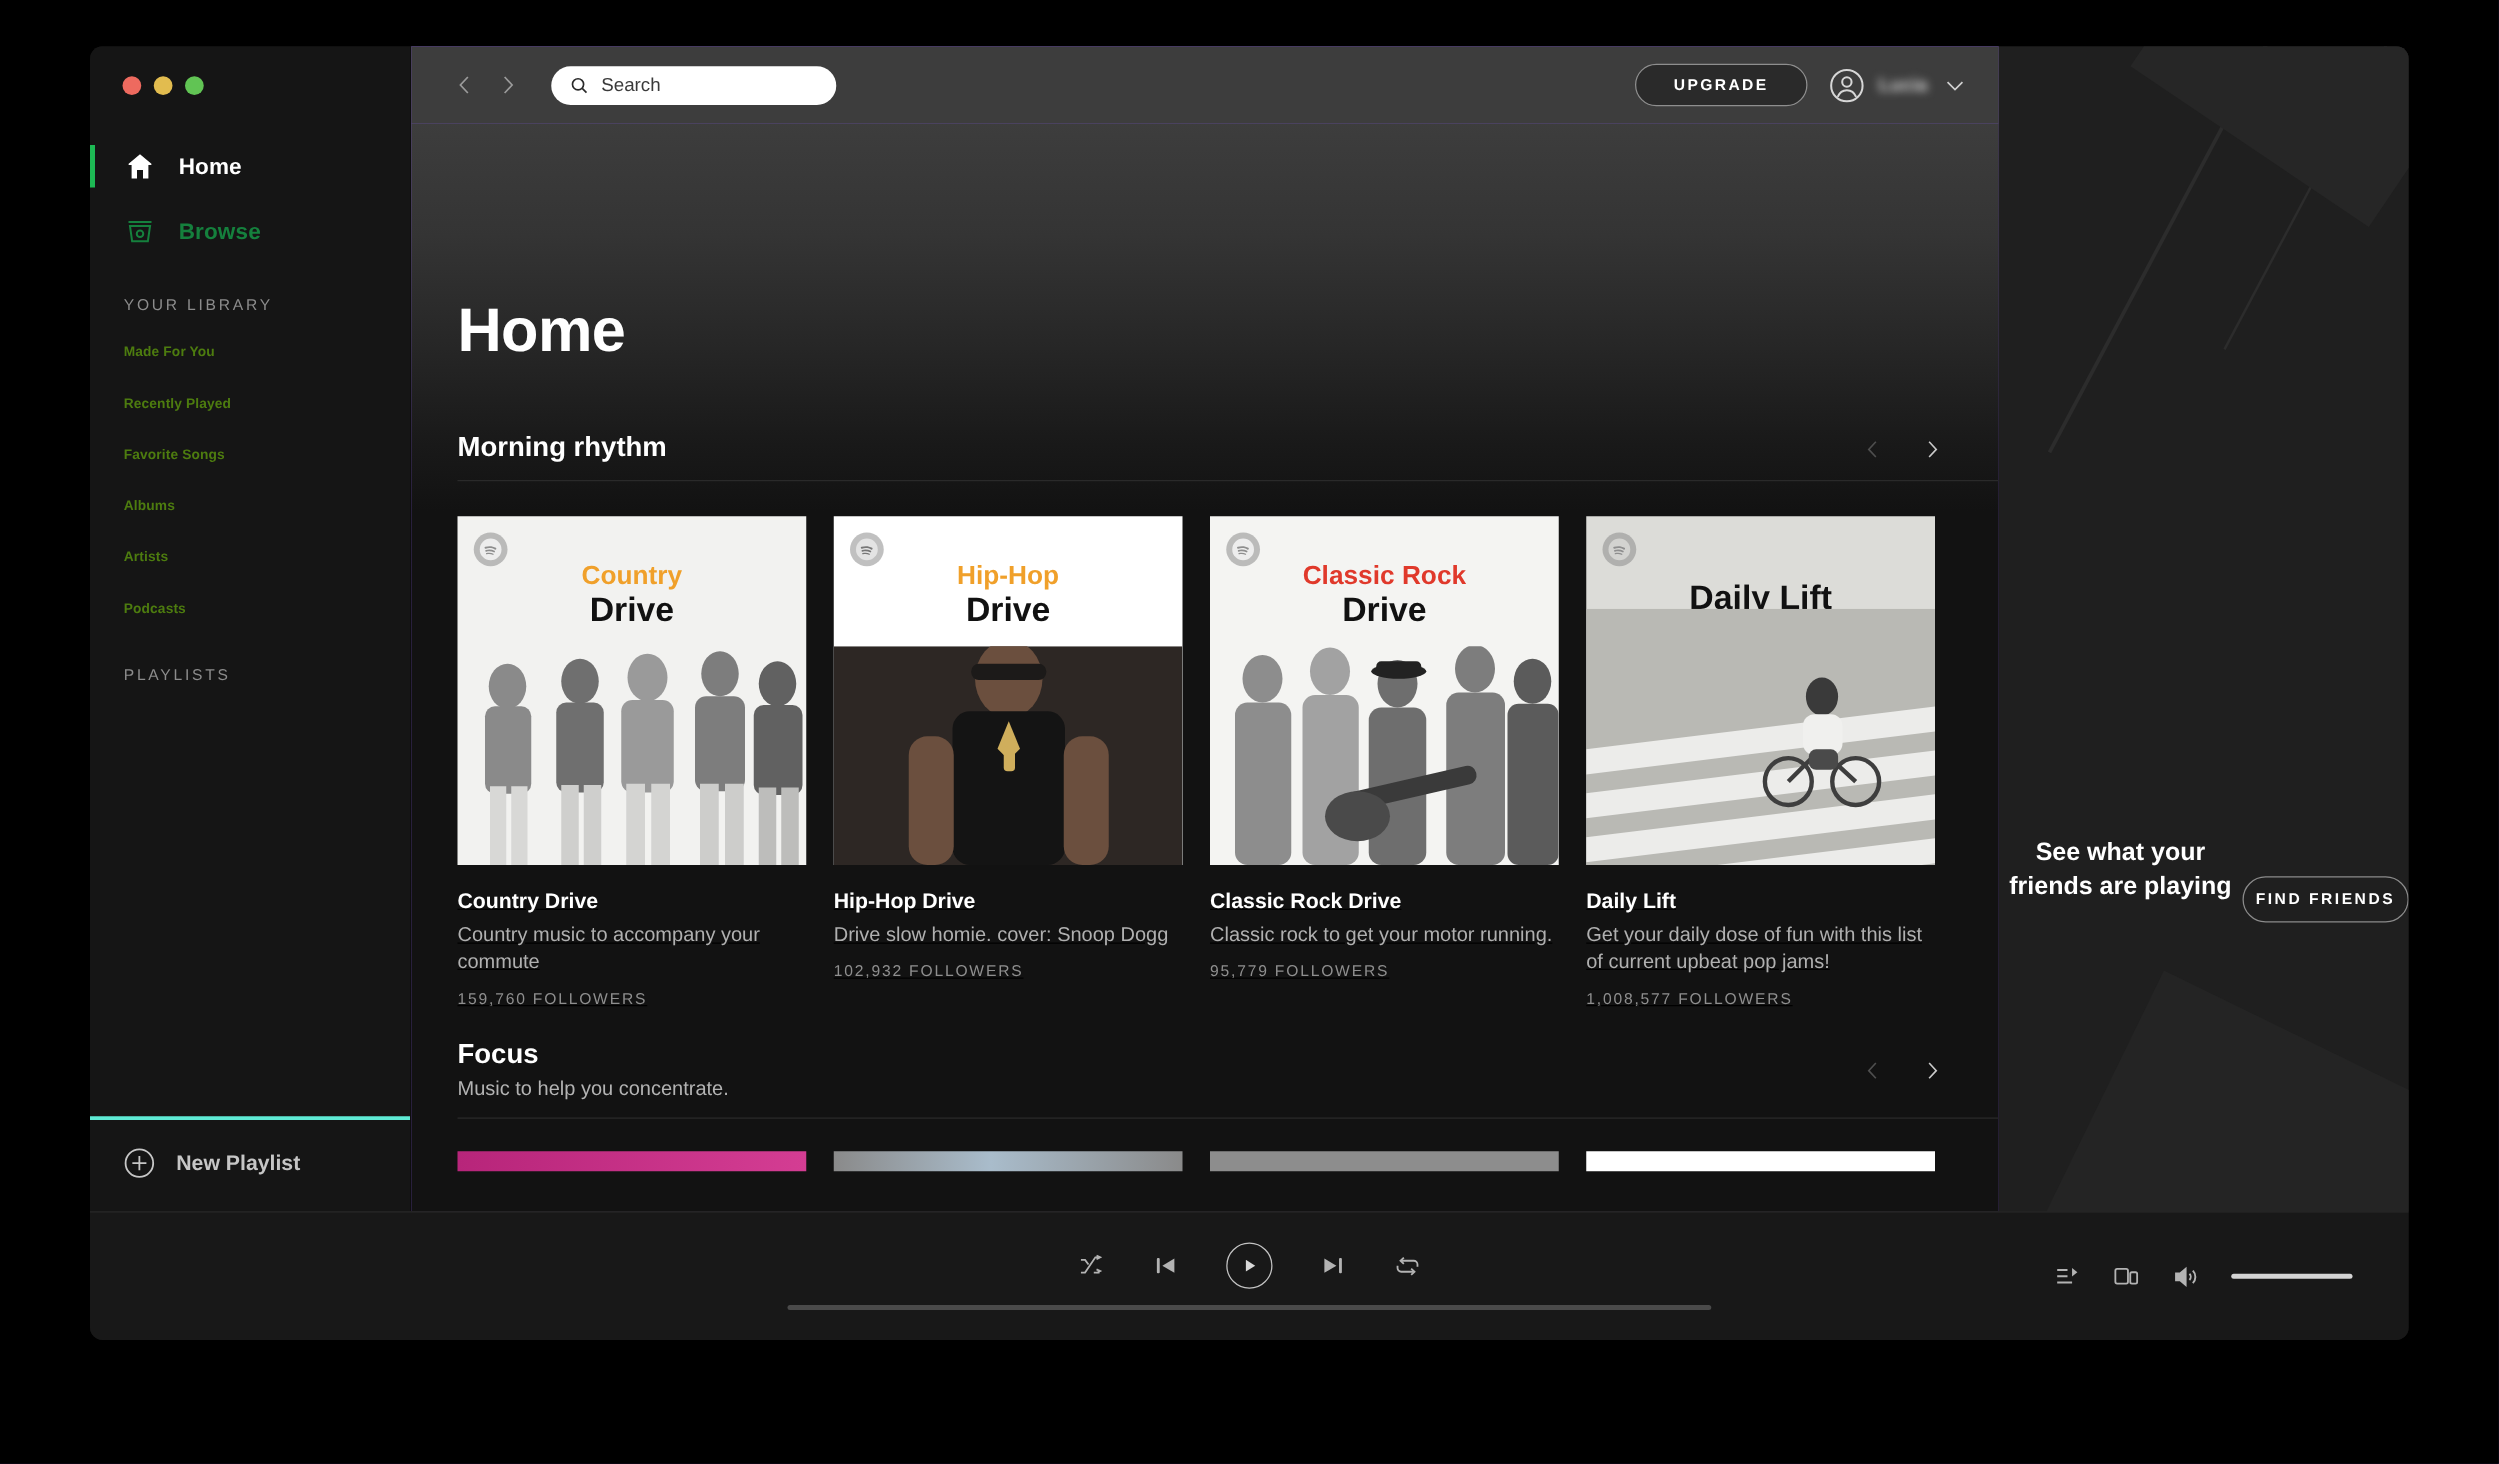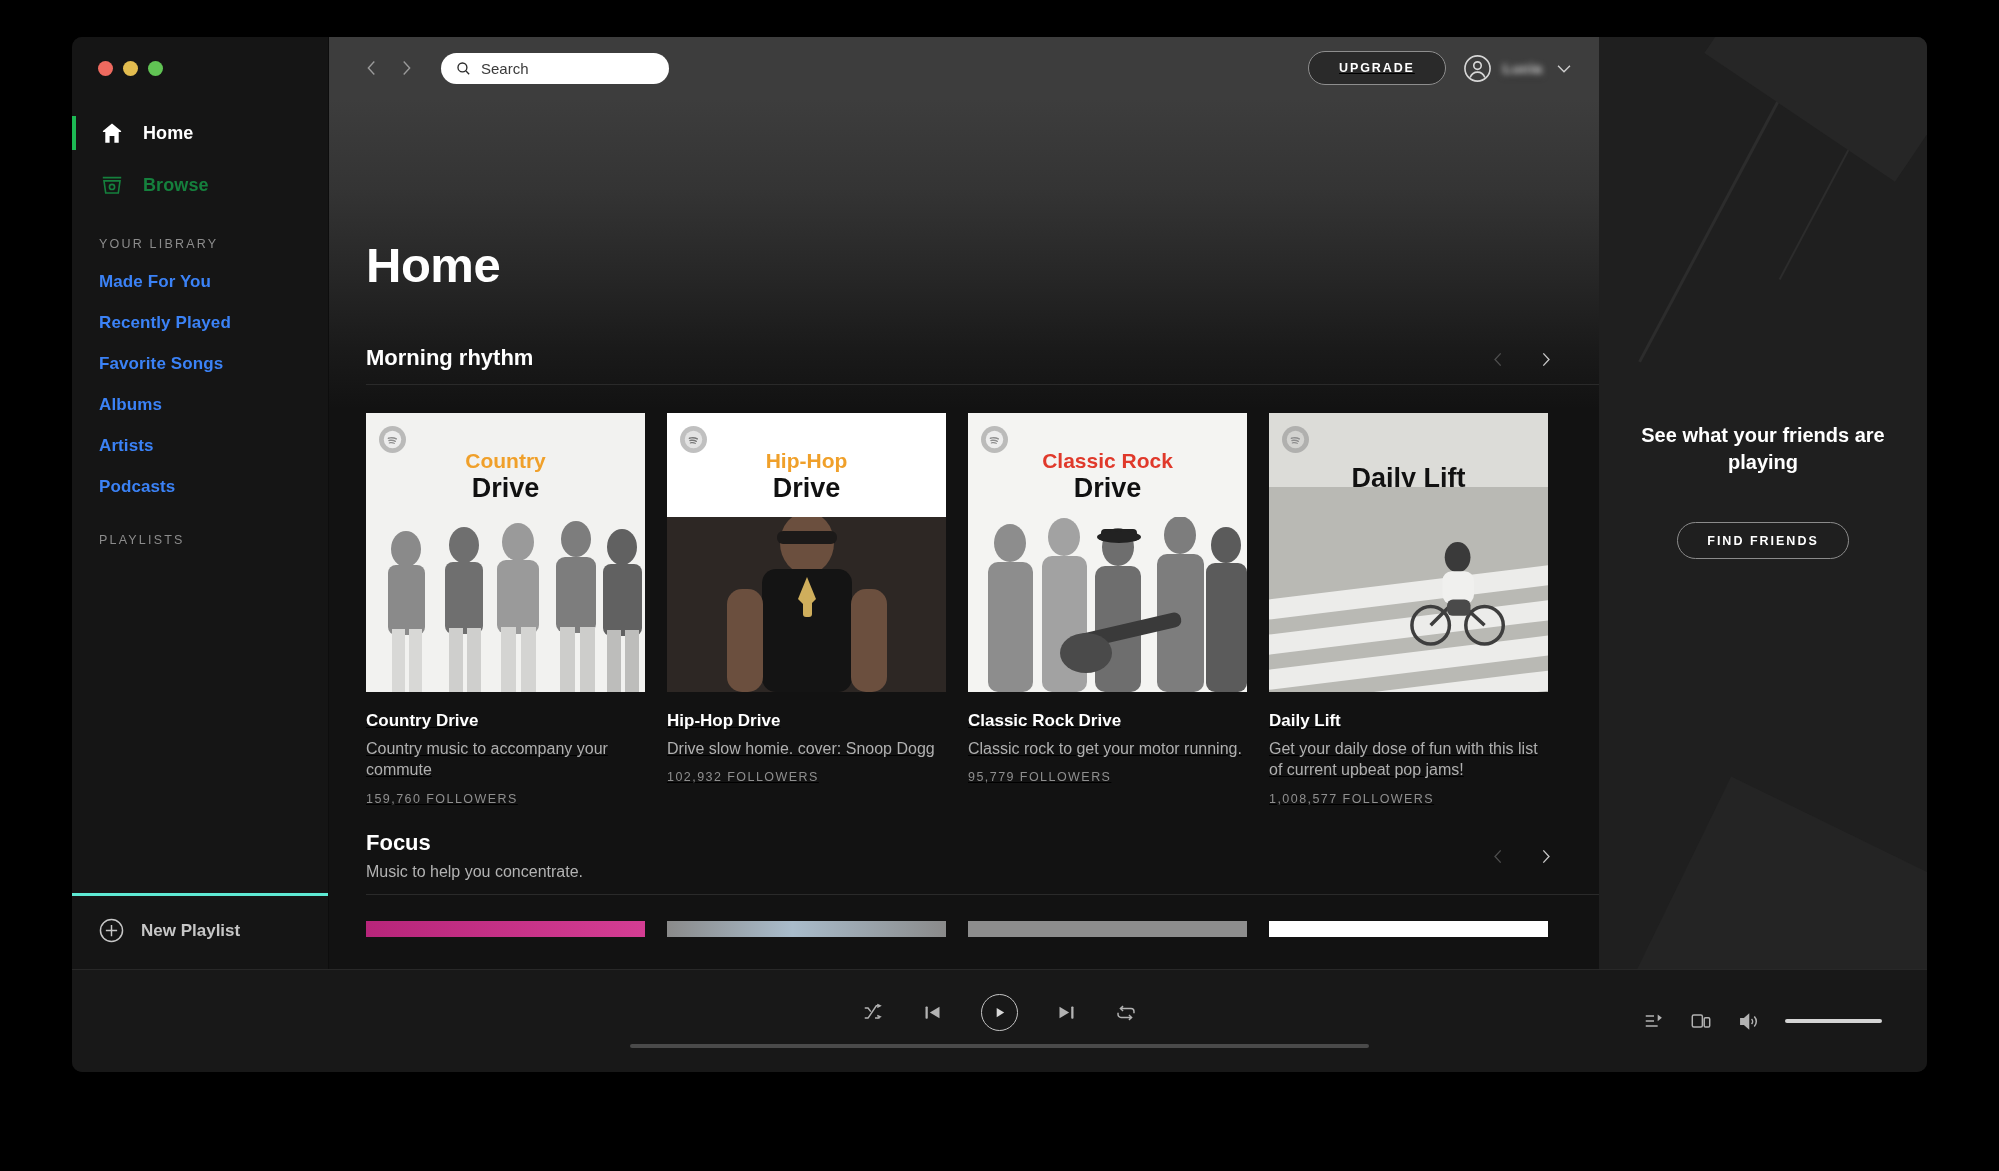--- a/index.html
+++ b/index.html
@@ -58,21 +58,21 @@
   .nav-icon { width: 26px; height: 26px; display: block; }
 
   .section-head {
     font-size: 12.5px; color: #8c8c8c;
     letter-spacing: 2.2px;
     padding: 26px 0 10px 27px;
   }
   .lib-row {
     height: 41px; display: flex; align-items: center;
     padding-left: 27px;
-    font-size: 17px; font-weight: bold; color: #3b82f6;
+    font-size: 11px; font-weight: bold; color: #4d7c0f;
     letter-spacing: .1px;
   }
 
   #sidebar-spacer { flex: 1; }
   #new-playlist-wrap { border-top: 3px solid #5eead4; padding: 22px 0 26px 0; }
   #new-playlist {
     display: flex; align-items: center; gap: 17px;
     padding-left: 27px;
     color: #c6c6c6;
   }
@@ -100,21 +100,21 @@
   #search-box {
     margin-left: 18px;
     width: 228px; height: 31px;
     background: #fff; border-radius: 16px;
     display: flex; align-items: center; gap: 9px;
     padding: 0 14px;
   }
   #search-placeholder { font-size: 15px; color: #3a3a3a; }
   #topbar-right {
     margin-left: auto;
-    display: flex; align-items: center; gap: 17px; text-decoration: underline;
+    display: flex; align-items: center; gap: 17px;
   }
   #upgrade-btn {
     height: 34px; padding: 0 30px;
     border: 1px solid #8e8e8e; border-radius: 18px;
     background: #2a2a2a; color: #fff;
     font-size: 12.5px; font-weight: bold; letter-spacing: 1.9px;
     display: flex; align-items: center; justify-content: center;
   }
   #user-chip { display: flex; align-items: center; gap: 11px; }
   #username {
@@ -187,21 +187,21 @@
   }
 
   .mini-cards { display: flex; gap: 22px; padding-top: 26px; }
   .mini-card { width: 279px; height: 16px; flex-shrink: 0; }
 
   
   #friends-panel {
     width: 328px; flex-shrink: 0;
     background: #1f1f1f;
     position: relative; overflow: hidden;
-    display: flex; flex-direction: column;
+    display: flex; flex-direction: row;
     align-items: center;
     padding-top: 385px;
   }
   #friends-panel .streak { position: absolute; background: #2c2c2c; }
   #friends-title {
     position: relative; z-index: 2;
     font-size: 20px; font-weight: bold; color: #fff;
     text-align: center; line-height: 1.33;
     width: 252px;
   }

